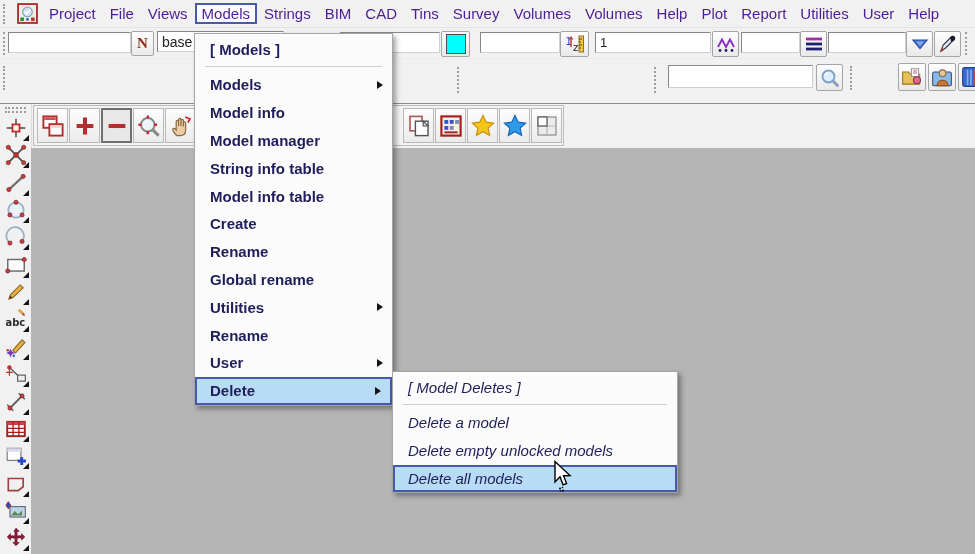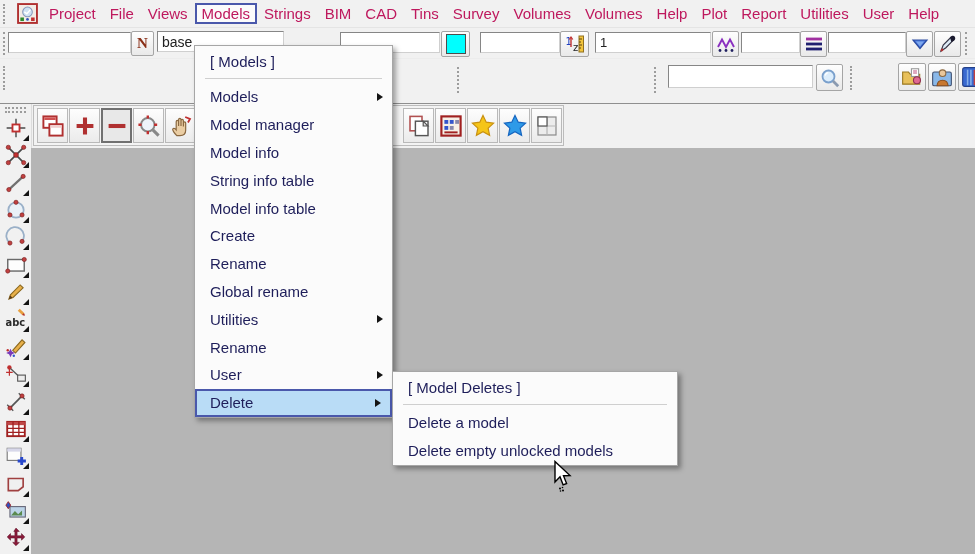--- a/index.html
+++ b/index.html
@@ -8,21 +8,21 @@
   
   .bar{position:absolute;left:0;right:0;background:#f1f1f1;}
   #menubar{top:0;height:27px;border-bottom:1px solid #e4e4e4;display:flex;align-items:center;white-space:nowrap;overflow:hidden;}
   #row2{top:28px;height:30px;border-bottom:1px solid #ececec;}
   #row3{top:59px;height:44px;border-bottom:1px solid #8f8f8f;}
   #row4{top:104px;height:44px;}
   #leftbar{position:absolute;left:0;top:104px;width:31px;height:450px;background:#f1f1f1;border-right:1px solid #dcdcdc;}
   #canvas{position:absolute;left:31px;top:148px;width:944px;height:406px;background:#b5b5b5;}
   
   #menubar .appic{width:21px;height:21px;margin:0 4px 0 12px;flex:0 0 auto;}
-  .mi{padding:2px 7px;font-size:15px;color:#be185d;flex:0 0 auto;}
+  .mi{padding:2px 7px;font-size:15px;color:#4c1d95;flex:0 0 auto;}
   .mi.active{border:2px solid #4a58ab;background:#fbfbfb;padding:0 5px;}
   
   .vh{position:absolute;width:0;border-left:2px dotted #9d9d9d;}
   .hh{position:absolute;height:0;border-top:2px dotted #9d9d9d;}
   
   .inp{position:absolute;height:19px;background:#fff;border:1px solid #868686;border-bottom-color:#cfcfcf;border-right-color:#cfcfcf;
        font-family:"Liberation Sans",sans-serif;font-size:13px;color:#222;padding:0 4px;outline:none;}
   .tbtn{position:absolute;background:linear-gradient(#fefefe,#e9e9e9);border:1px solid #a5a5a5;border-radius:2px;
         display:flex;align-items:center;justify-content:center;box-sizing:border-box;}
   .lbtn{position:absolute;top:63px;width:28px;height:27px;background:linear-gradient(#ffffff,#ededed);
@@ -210,33 +210,33 @@
   <div id="leftbar">
     <div class="hh" style="left:5px;top:3px;width:21px;"></div>
     <div class="hh" style="left:5px;top:7px;width:21px;"></div>
   </div>
   <span id="leftbar-icons"></span>
 
   
   <div id="canvas"></div>
 
   
-  <div id="models-menu" class="menu" style="left: 194px; top: 45px; width: 199px;">
+  <div id="models-menu" class="menu" style="left: 194px; top: 33px; width: 199px; font-weight: bold;">
     <div class="title">[ Models ]</div>
     <hr class="msep">
     <div id="models-menu-items">
         <div class="item">
           <span>Models</span>
           <span class="arr"></span>
         </div>
         <div class="item">
+          <span>Model info</span>
+        </div>
+        <div class="item">
           <span>Model manager</span>
-        </div>
-        <div class="item">
-          <span>Model info</span>
         </div>
         <div class="item">
           <span>String info table</span>
         </div>
         <div class="item">
           <span>Model info table</span>
         </div>
         <div class="item">
           <span>Create</span>
         </div>
@@ -258,29 +258,32 @@
           <span class="arr"></span>
         </div>
         <div class="item hl">
           <span>Delete</span>
           <span class="arr"></span>
         </div>
       </div>
   </div>
 
   
-  <div id="delete-menu" class="menu" style="left: 392px; top: 371px; width: 286px; z-index: 11;">
+  <div id="delete-menu" class="menu" style="left: 392px; top: 371px; width: 286px; z-index: 11; font-style: italic;">
     <div class="title">[ Model Deletes ]</div>
     <hr class="msep">
     <div id="delete-menu-items">
         <div class="item">
           <span>Delete a model</span>
         </div>
         <div class="item">
           <span>Delete empty unlocked models</span>
+        </div>
+        <div class="item hl">
+          <span>Delete all models</span>
         </div>
       </div>
   </div>
 
   
   <div id="cursor"><svg viewBox="0 0 24 32" width="100%" height="100%" xmlns="http://www.w3.org/2000/svg">
         <path d="M6 1.5v20.5l5-5.2 3.1 8 3.5-1.3-3.1-7.8 6.5-.2z" fill="#fff" stroke="#000" stroke-width="1.4"></path>
         <circle cx="11" cy="28.5" r="1" fill="#000"></circle>
         <circle cx="14" cy="30.5" r="1" fill="#000"></circle>
         <circle cx="11.5" cy="31" r=".8" fill="#000"></circle>

